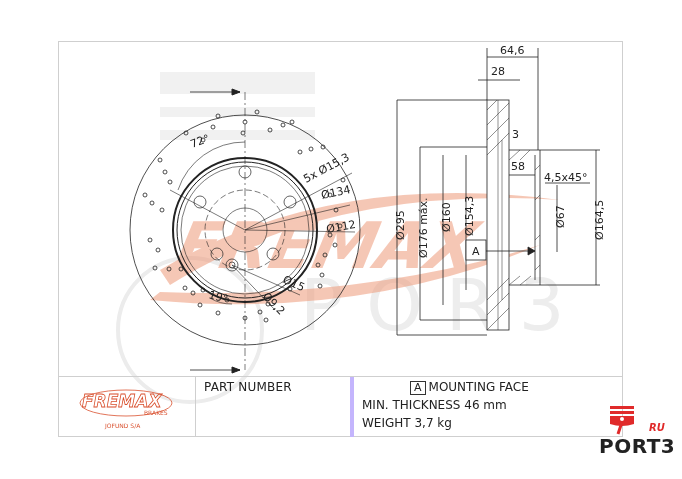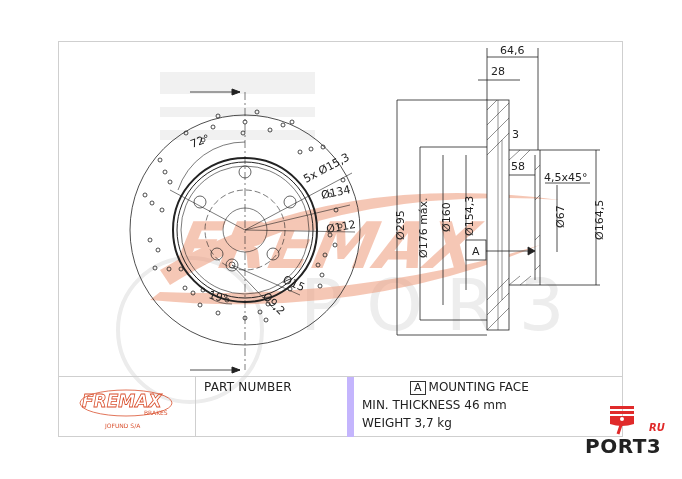--- a/index.html
+++ b/index.html
@@ -2,32 +2,32 @@
 <html><head>
 <meta charset="utf-8">
 <style>
   html, body { margin: 0; padding: 0; background: #ffffff; }
   body { width: 682px; height: 479px; position: relative; overflow: hidden; font-family: "DejaVu Sans", sans-serif; }
   .frame { position: absolute; left: 58px; top: 41px; width: 565px; height: 396px; border: 1px solid #cfcfcf; box-sizing: border-box; }
   .drawing { position: absolute; left: 0; top: 0; width: 682px; height: 479px; }
   .tb-row { position: absolute; left: 58px; top: 376px; width: 565px; height: 61px; border-top: 1px solid #cfcfcf; box-sizing: border-box; }
   .tb-cell { position: absolute; top: 0; height: 60px; box-sizing: border-box; }
   .tb-logo { left: 0; width: 138px; border-right: 1px solid #cfcfcf; }
-  .tb-part { left: 138px; width: 158px; border-right: 7px solid #c4b5fd; }
+  .tb-part { left: 138px; width: 158px; border-right: 4px solid #c4b5fd; }
   .tb-notes { left: 296px; width: 269px; }
   .part-label { position: absolute; left: 8px; top: 3px; font-size: 12px; color: #222; letter-spacing: 0.2px; }
   .part-value { position: absolute; left: 38px; top: 22px; font-size: 18px; color: #111; letter-spacing: 0.5px; }
   .note { position: absolute; left: 8px; font-size: 12px; color: #222; white-space: nowrap; }
   .note-a { top: 3px; padding-left: 48px; }
   .note-b { top: 21px; }
   .note-c { top: 39px; }
   .datum-box { display: inline-block; border: 1px solid #333; padding: 0 3px; font-size: 11px; line-height: 12px; margin-right: 3px; }
   .fremax-logo { position: absolute; left: 20px; top: 6px; width: 100px; height: 50px; }
   .port3 { position: absolute; left: 585px; top: 404px; width: 90px; height: 58px; }
-  .port3-text { position: absolute; left: 0; top: 30px; font-family: "DejaVu Sans", sans-serif; font-weight: bold; font-size: 20px; color: #222; letter-spacing: 0.5px; }
+  .port3-text { position: absolute; left: 14px; top: 30px; font-family: "DejaVu Sans", sans-serif; font-weight: bold; font-size: 20px; color: #222; letter-spacing: 0.5px; }
   .port3-ru { position: absolute; left: 64px; top: 18px; font-family: "DejaVu Sans", sans-serif; font-weight: bold; font-size: 10px; color: #e02a2a; font-style: italic; }
   .dim { font-family: "DejaVu Sans", sans-serif; font-size: 11px; fill: #222; }
 </style>
 </head>
 <body>
 
 <div class="frame"></div>
 
 <svg class="drawing" viewBox="0 0 682 479" xmlns="http://www.w3.org/2000/svg">
 

